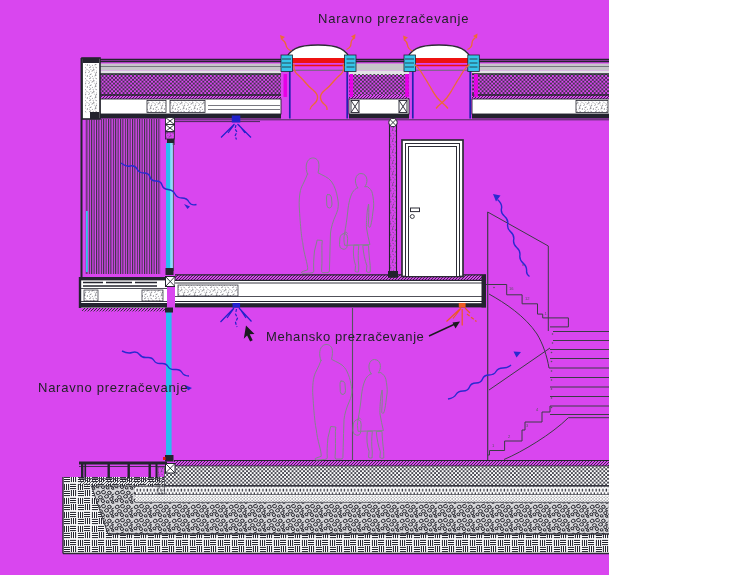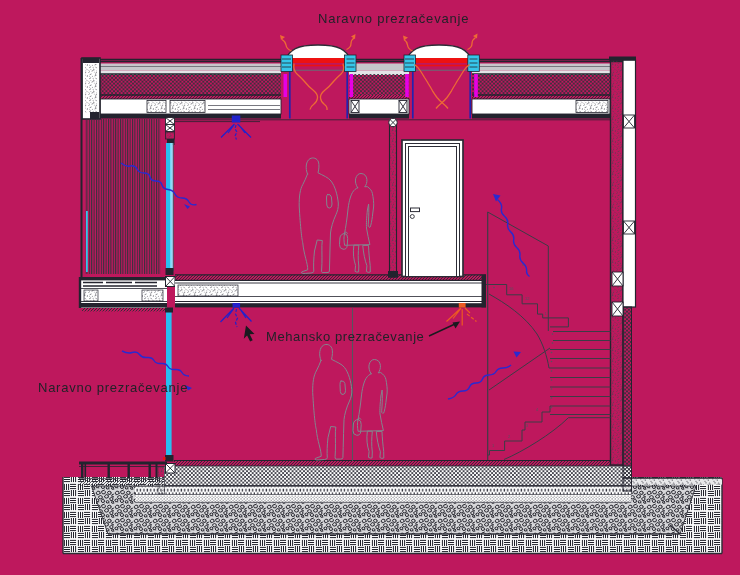--- a/index.html
+++ b/index.html
@@ -1,16 +1,16 @@
 <!DOCTYPE html>
 <html><head>
 <meta charset="utf-8">
 <style>
 html,body{margin:0;padding:0;background:#ffffff;}
-#page{position:relative;width:740px;height:575px;background:#be185d;overflow:hidden;
+#page{position:relative;width:609px;height:575px;background:#d946ef;overflow:hidden;
 font-family:"Liberation Sans", sans-serif;}
 svg{position:absolute;left:0;top:0;}
 </style>
 </head>
 <body>
 <div id="page">
 <svg width="740" height="575" viewBox="0 0 740 575">
 <defs>
 
 <pattern id="xhatch" width="3.8" height="3.8" patternUnits="userSpaceOnUse">

